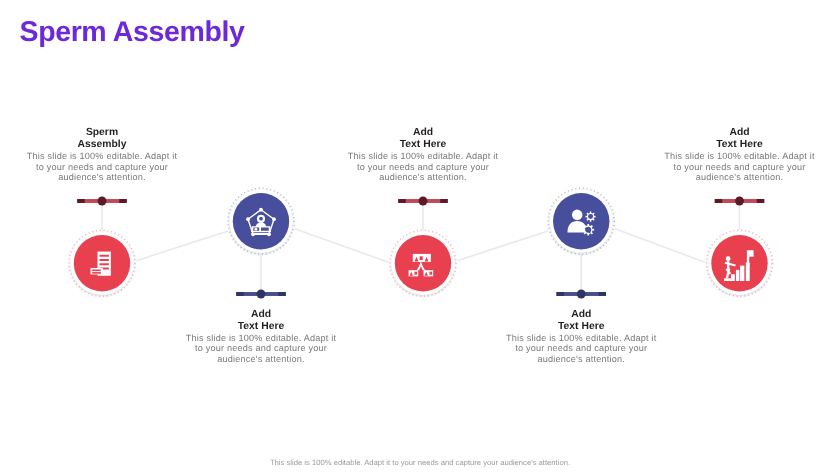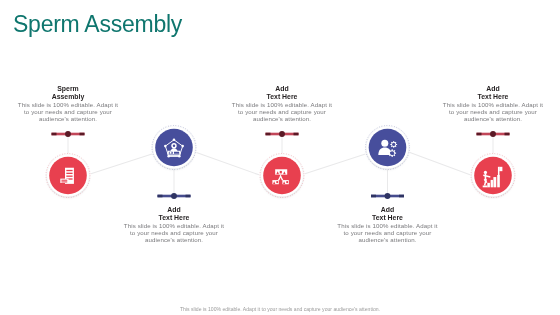--- a/index.html
+++ b/index.html
@@ -1,18 +1,18 @@
 <!DOCTYPE html>
 <html><head>
 <meta charset="utf-8">
 <style>
   html,body{margin:0;padding:0;}
   body{width:560px;height:315px;background:#ffffff;font-family:"Liberation Sans",sans-serif;overflow:hidden;}
   #slide{position:relative;width:560px;height:315px;}
-  .title{position:absolute;left:13px;top:10.5px;font-size:23px;font-weight:normal;color:#0f766e;letter-spacing:-0.25px;}
+  .title{position:absolute;left:13px;top:10.5px;font-size:19px;font-weight:bold;color:#6d28d9;letter-spacing:-0.25px;}
   svg.layer{position:absolute;left:0;top:0;width:560px;height:315px;}
   .txtblock{position:absolute;text-align:center;}
   .hd{font-size:6.9px;font-weight:bold;color:#231f20;line-height:8.3px;}
   .bd{font-size:6.1px;color:#79797c;line-height:6.9px;margin-top:0.9px;letter-spacing:0.12px;}
   .footer{position:absolute;left:0;right:0;top:305.5px;text-align:center;font-size:5.1px;color:#9b9b9b;}
 </style>
 </head>
 <body>
 
 <div id="slide">

